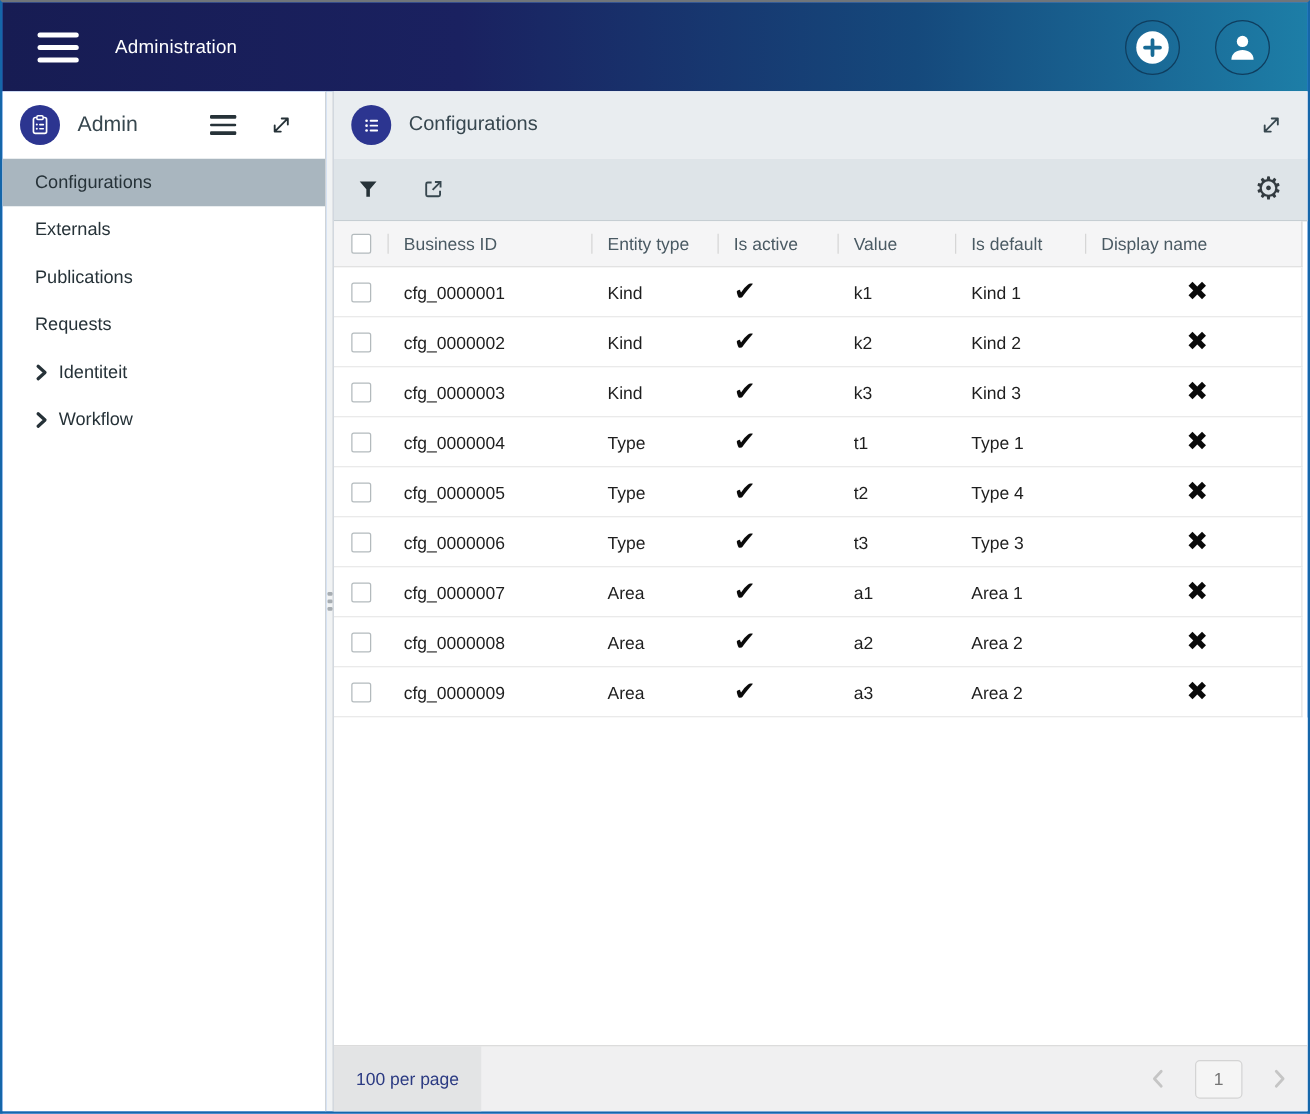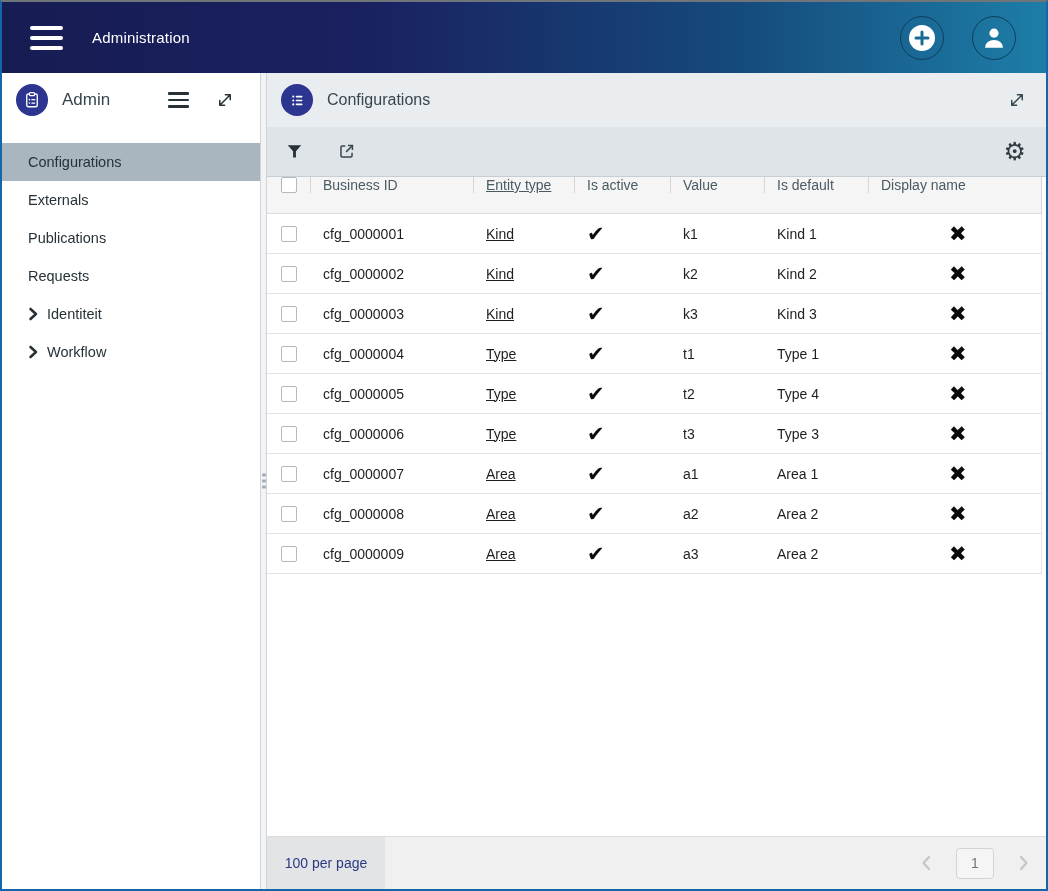--- a/index.html
+++ b/index.html
@@ -30,21 +30,21 @@
   .circle-btn {
     width: 44px; height: 44px; border-radius: 50%;
     border: 1px solid #0f3d5e; background: transparent;
     display: flex; align-items: center; justify-content: center; cursor: pointer;
   }
 
   
   .content { flex: 1; display: flex; min-height: 0; }
 
   
-  .sidebar { width: 259px; flex: 0 0 259px; background: #fff; border-right: 1px solid #cfd4d8; display: flex; flex-direction: column; gap: 16px; }
+  .sidebar { width: 259px; flex: 0 0 259px; background: #fff; border-right: 1px solid #cfd4d8; display: flex; flex-direction: column; }
   .sidebar-header { height: 54px; flex: 0 0 54px; display: flex; align-items: center; padding: 0 16px 0 14px; }
   .icon-circle {
     width: 32px; height: 32px; border-radius: 50%; background: #2c3590;
     display: flex; align-items: center; justify-content: center; flex: 0 0 32px;
   }
   .sidebar-title { font-size: 17px; color: #37474f; margin-left: 14px; }
   .burger-sm { width: 21px; display: flex; flex-direction: column; gap: 4px; margin-left: auto; cursor: pointer; }
   .burger-sm span { display: block; height: 2.5px; background: #263238; border-radius: 1px; }
   .expand-btn { margin-left: 27px; margin-right: 10px; cursor: pointer; display: flex; }
   .menu { display: flex; flex-direction: column; }
@@ -73,36 +73,36 @@
   }
   .tool-btn { display: flex; align-items: center; justify-content: center; cursor: pointer; }
   .tool-export { margin-left: 33px; }
   .tool-gear { margin-left: auto; margin-right: 2px; font-size: 25px; color: #333b40; line-height: 1; }
 
   
   .table { width: 775px; }
   .thead {
     display: flex; height: 37px; background: #f5f5f6;
     border-bottom: 1px solid #dcdcdc; border-right: 1px solid #d6d6d6;
-    align-items: flex-start;
+    align-items: center;
   }
   .th {
     display: flex; align-items: center; padding-left: 12px;
     font-size: 14px; color: #4a5a63; border-right: 1px solid #d6d6d6;
   }
   .th:last-child { border-right: none; }
   .trow {
     display: flex; height: 40px; align-items: center;
     border-bottom: 1px solid #e3e3e3; border-right: 1px solid #e3e3e3;
     font-size: 14px; color: #1e1e1e; background: #fff; justify-content: space-between;
   }
   .td { display: flex; align-items: center; padding-left: 12px; }
   .col-check   { width: 44px; flex: 0 0 44px; justify-content: center; padding-left: 0; }
   .col-bid     { width: 163px; flex: 0 0 163px; }
-  .col-etype   { width: 101px; flex: 0 0 101px; text-decoration: underline; }
+  .col-etype   { width: 101px; flex: 0 0 101px; }
   .col-active  { width: 96px;  flex: 0 0 96px; }
   .col-value   { width: 94px;  flex: 0 0 94px; }
   .col-dname   { width: 172px; flex: 0 0 172px; }
   .col-default { flex: 1; }
   .cbx {
     appearance: none; -webkit-appearance: none;
     width: 16px; height: 16px; border: 1.5px solid #b3babd; border-radius: 2px;
     background: #fff; cursor: pointer; margin: 0;
   }
   .bool-glyph { font-size: 21px; line-height: 1; color: #0a0a0a; }

